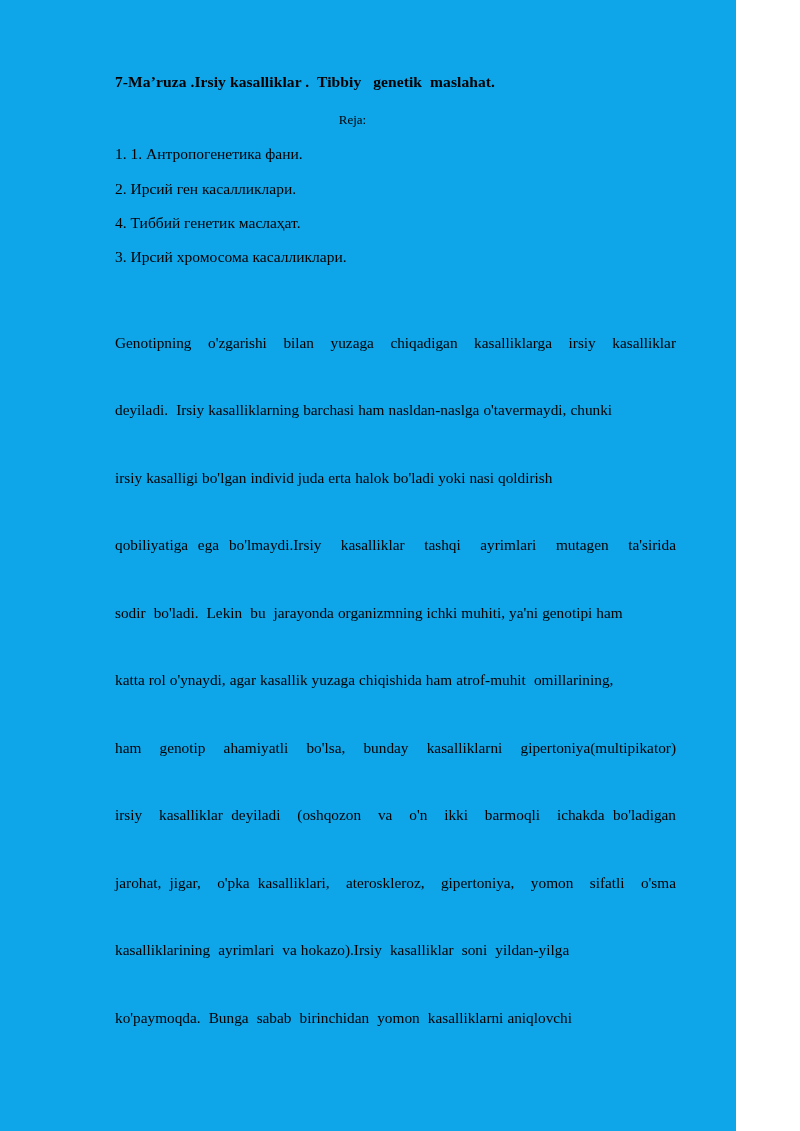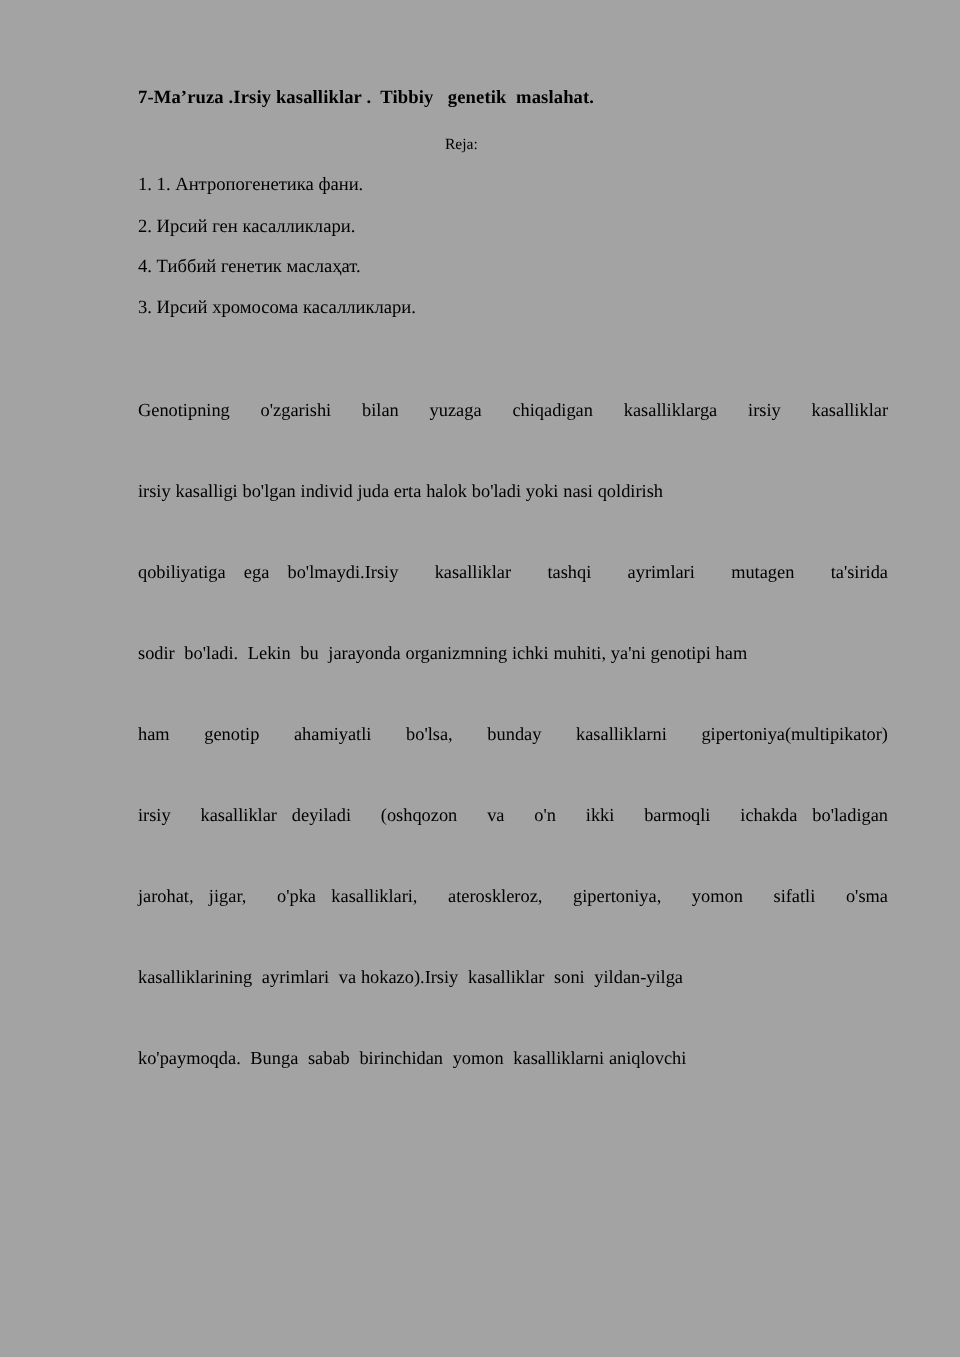--- a/index.html
+++ b/index.html
@@ -10,25 +10,25 @@
   }
   body {
     width: 800px;
     height: 1131px;
     font-family: "Liberation Serif", "DejaVu Serif", serif;
     color: #000000;
     -webkit-font-smoothing: antialiased;
   }
   .page {
     position: relative;
-    width: 800px;
+    width: 736px;
     height: 1131px;
     box-sizing: border-box;
     padding: 72px 60px 40px 115px;
-    background: #a3a3a3;
+    background: #0ea5e9;
   }
   .doc-title {
     font-size: 15.5px;
     font-weight: bold;
     line-height: 1.35;
     margin: 0 0 18px 0;
     letter-spacing: 0.1px;
     white-space: pre-wrap;
   }
   .reja-heading {
@@ -83,23 +83,25 @@
 
   <ul class="toc">
     <li class="toc-item">1. 1. Антропогенетика фани.</li>
     <li class="toc-item">2. Ирсий ген касалликлари.</li>
     <li class="toc-item">4. Тиббий генетик маслаҳат.</li>
     <li class="toc-item">3. Ирсий хромосома касалликлари.</li>
   </ul>
 
   <div class="body-text">
     <span class="ln">Genotipning  o'zgarishi  bilan  yuzaga  chiqadigan  kasalliklarga  irsiy  kasalliklar</span>
+    <span class="ln loose">deyiladi.  Irsiy kasalliklarning barchasi ham nasldan-naslga o'tavermaydi, chunki</span>
     <span class="ln flush">irsiy kasalligi bo'lgan individ juda erta halok bo'ladi yoki nasi qoldirish</span>
     <span class="ln">qobiliyatiga ega bo'lmaydi.Irsiy  kasalliklar  tashqi  ayrimlari  mutagen  ta'sirida</span>
     <span class="ln loose">sodir  bo'ladi.  Lekin  bu  jarayonda organizmning ichki muhiti, ya'ni genotipi ham</span>
+    <span class="ln loose">katta rol o'ynaydi, agar kasallik yuzaga chiqishida ham atrof-muhit  omillarining,</span>
     <span class="ln">ham  genotip  ahamiyatli  bo'lsa,  bunday  kasalliklarni  gipertoniya(multipikator)</span>
     <span class="ln">irsiy  kasalliklar deyiladi  (oshqozon  va  o'n  ikki  barmoqli  ichakda bo'ladigan</span>
     <span class="ln">jarohat, jigar,  o'pka kasalliklari,  ateroskleroz,  gipertoniya,  yomon  sifatli  o'sma</span>
     <span class="ln flush">kasalliklarining  ayrimlari  va hokazo).Irsiy  kasalliklar  soni  yildan-yilga</span>
     <span class="ln flush">ko'paymoqda.  Bunga  sabab  birinchidan  yomon  kasalliklarni aniqlovchi</span>
     
     
     
     
     

